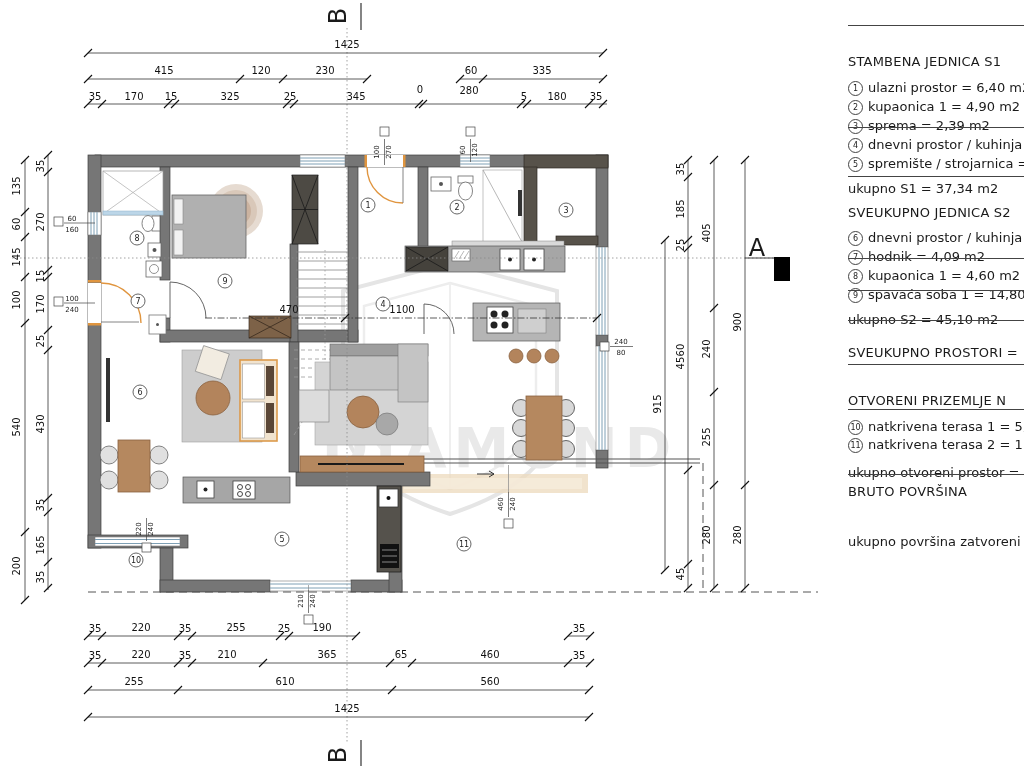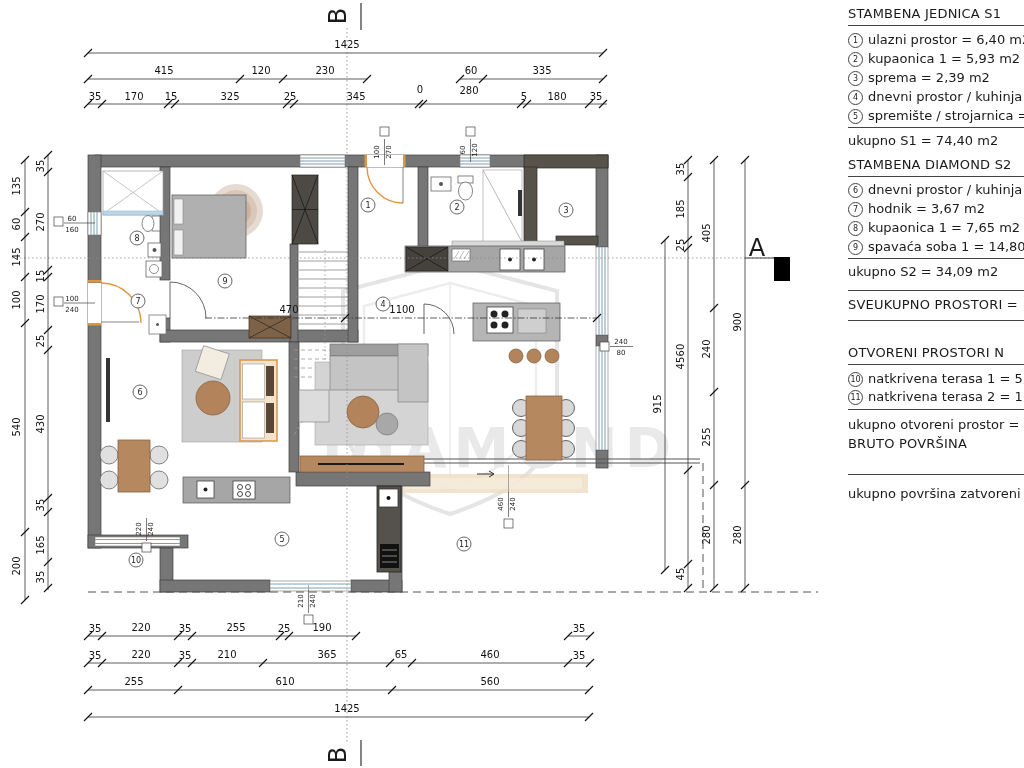--- a/index.html
+++ b/index.html
@@ -8,21 +8,21 @@
   svg{position:absolute;left:0;top:0;}
   svg text{font-family:"DejaVu Sans",sans-serif;fill:#111;}
   .dim{font-size:10px;text-anchor:middle;}
   .tagtxt{font-size:7px;text-anchor:middle;fill:#222;}
   .roomnum{font-size:8px;text-anchor:middle;fill:#222;}
   .marker{font-size:24px;fill:#1a1a1a;text-anchor:middle;}
   .wm-text{font-size:56px;fill:#e9e9e9;letter-spacing:7px;text-anchor:middle;font-weight:bold;}
   
   #legend{position:absolute;left:845px;top:0;width:220px;height:768px;font-size:13px;color:#1a1a1a;
     white-space:nowrap;overflow:hidden;}
-  #legend .row{position:absolute;left:3px;}
+  #legend .row{position:absolute;left:3px;margin-top:48px;}
   #legend .hr{position:absolute;left:3px;width:200px;border-top:1px solid #444;}
   #legend .title{letter-spacing:.2px;}
   .cnum{display:inline-block;width:13px;height:13px;border:1px solid #444;border-radius:50%;
     font-size:8px;line-height:13px;text-align:center;vertical-align:1px;margin-right:5px;color:#222;}
 </style>
 </head>
 <body>
 
 <div id="stage">
 <svg width="1024" height="768" viewBox="0 0 1024 768">
@@ -437,38 +437,38 @@
         <text class="roomnum" x="136" y="563">10</text>
     <circle cx="464" cy="544" r="7" fill="#fff" stroke="#555" stroke-width="0.9"></circle>
         <text class="roomnum" x="464" y="547">11</text>
   </g>
 </svg>
 
 <div id="legend">
   <div class="row title" style="top:6px">STAMBENA JEDNICA S1</div>
   <div class="hr" style="top:25px"></div>
   <div class="row" style="top:32px"><span class="cnum">1</span><span>ulazni prostor = 6,40 m2</span></div>
-  <div class="row" style="top:51px"><span class="cnum">2</span><span>kupaonica 1 = 5,93 m2</span></div>
+  <div class="row" style="top:51px"><span class="cnum">2</span><span>kupaonica 1 = 4,90 m2</span></div>
   <div class="row" style="top:70px"><span class="cnum">3</span><span>sprema = 2,39 m2</span></div>
   <div class="row" style="top:89px"><span class="cnum">4</span><span>dnevni prostor / kuhinja = 5</span></div>
   <div class="row" style="top:108px"><span class="cnum">5</span><span>spremište / strojarnica = 9,8</span></div>
   <div class="hr" style="top:127px"></div>
-  <div class="row" style="top:133px">ukupno S1 = 74,40 m2</div>
-  <div class="row title" style="top:157px">STAMBENA DIAMOND S2</div>
+  <div class="row" style="top:133px">ukupno S1 = 37,34 m2</div>
+  <div class="row title" style="top:157px">SVEUKUPNO JEDNICA S2</div>
   <div class="hr" style="top:176px"></div>
   <div class="row" style="top:182px"><span class="cnum">6</span><span>dnevni prostor / kuhinja = 2</span></div>
-  <div class="row" style="top:201px"><span class="cnum">7</span><span>hodnik = 3,67 m2</span></div>
-  <div class="row" style="top:220px"><span class="cnum">8</span><span>kupaonica 1 = 7,65 m2</span></div>
+  <div class="row" style="top:201px"><span class="cnum">7</span><span>hodnik = 4,09 m2</span></div>
+  <div class="row" style="top:220px"><span class="cnum">8</span><span>kupaonica 1 = 4,60 m2</span></div>
   <div class="row" style="top:239px"><span class="cnum">9</span><span>spavaća soba 1 = 14,80 m2</span></div>
   <div class="hr" style="top:258px"></div>
-  <div class="row" style="top:264px">ukupno S2 = 34,09 m2</div>
+  <div class="row" style="top:264px">ukupno S2 = 45,10 m2</div>
   <div class="hr" style="top:290px"></div>
   <div class="row title" style="top:297px">SVEUKUPNO PROSTORI =</div>
   <div class="hr" style="top:320px"></div>
-  <div class="row title" style="top:345px">OTVORENI PROSTORI N</div>
+  <div class="row title" style="top:345px">OTVORENI PRIZEMLJE N</div>
   <div class="hr" style="top:364px"></div>
   <div class="row" style="top:371px"><span class="cnum">10</span><span>natkrivena terasa 1 = 5,10 m</span></div>
   <div class="row" style="top:389px"><span class="cnum">11</span><span>natkrivena terasa 2 = 11,30</span></div>
   <div class="hr" style="top:409px"></div>
   <div class="row" style="top:417px">ukupno otvoreni prostor = 16,4</div>
   <div class="row title" style="top:436px">BRUTO POVRŠINA</div>
   <div class="hr" style="top:474px"></div>
   <div class="row" style="top:486px">ukupno površina zatvoreni pro</div>
 </div>
 </div>

